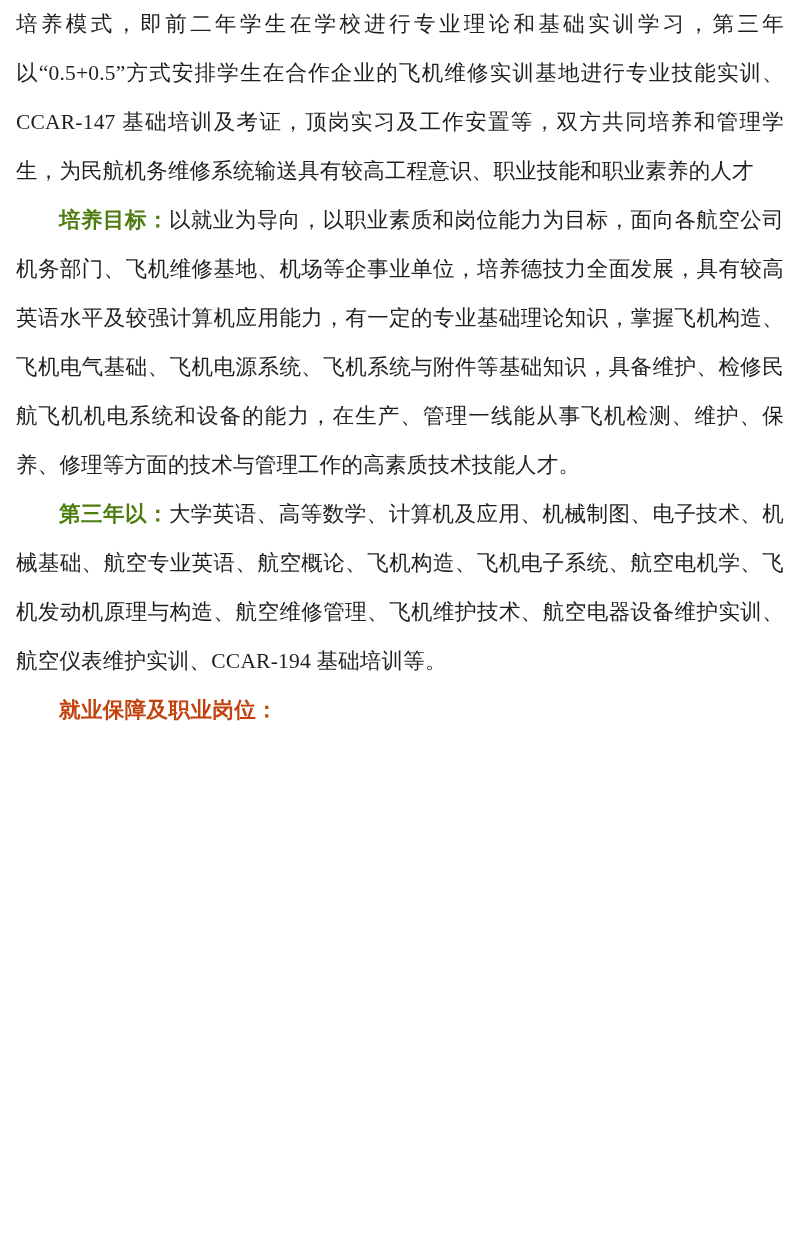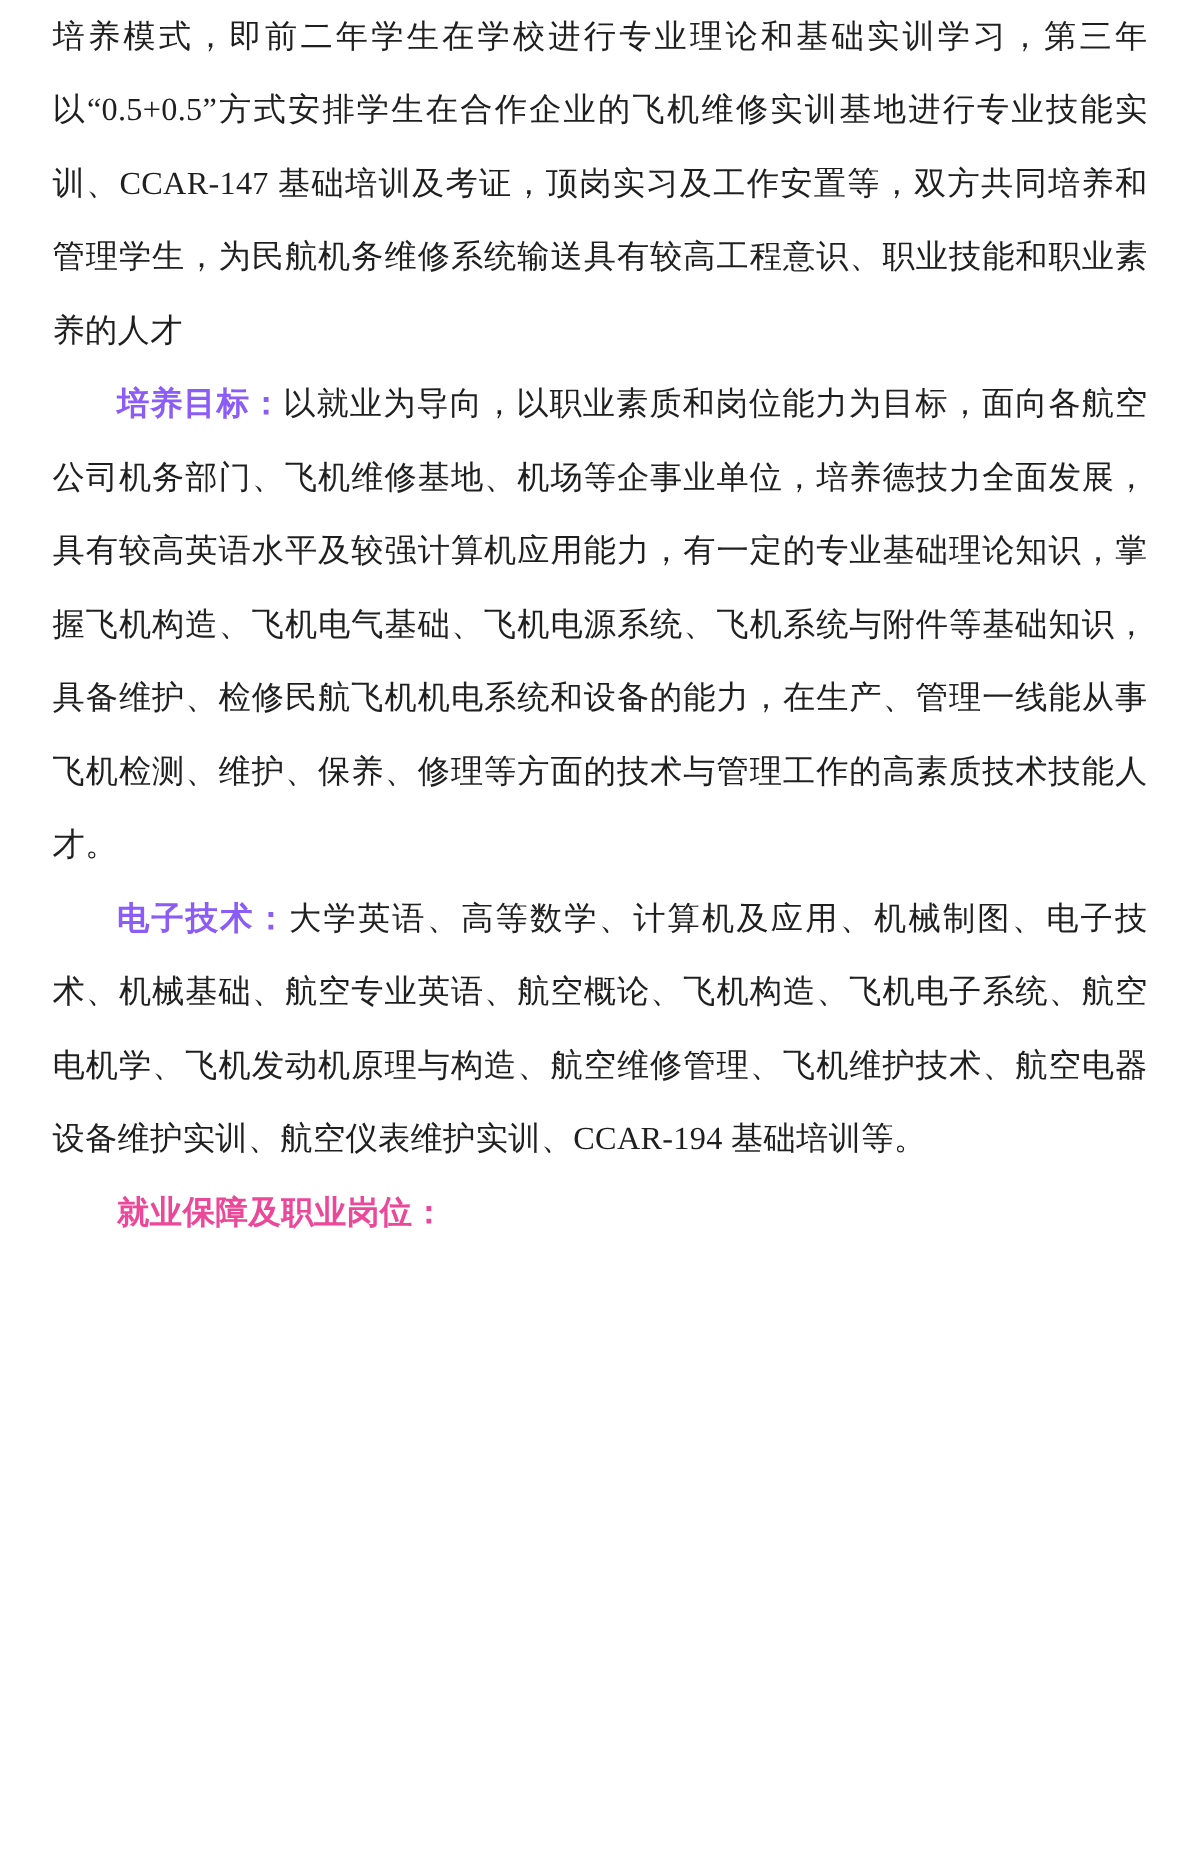--- a/index.html
+++ b/index.html
@@ -12,61 +12,61 @@
     height: 1243px;
     font-family: "Liberation Serif", "DejaVu Serif", serif;
     color: #1a1a1a;
     overflow: hidden;
   }
   .page {
     position: relative;
     width: 800px;
     height: 908px;
     box-sizing: border-box;
-    padding: 0 35px;
+    padding: 0 16px;
   }
   .para {
     margin: 0;
     font-size: 21.5px;
     line-height: 49px;
     text-align: justify;
     text-justify: inter-ideograph;
     letter-spacing: 0.2px;
     color: #1f1f1f;
   }
   .para.indent {
     text-indent: 2em;
   }
   .lead {
-    color: #8b5cf6;
+    color: #4d7c0f;
     font-weight: bold;
   }
   .heading {
     margin: 0;
     font-size: 21.5px;
     line-height: 49px;
-    color: #ec4899;
+    color: #c2410c;
     font-weight: bold;
     text-indent: 2em;
     letter-spacing: 0.4px;
   }
 </style>
 </head>
 <body>
 
 <div class="page">
 
   <p class="para">
     <span>培养模式，即前二年学生在学校进行专业理论和基础实训学习，第三年以“0.5+0.5”方式安排学生在合作企业的飞机维修实训基地进行专业技能实训、CCAR-147 基础培训及考证，顶岗实习及工作安置等，双方共同培养和管理学生，为民航机务维修系统输送具有较高工程意识、职业技能和职业素养的人才</span>
   </p>
 
   <p class="para indent">
     <span class="lead">培养目标：</span><span>以就业为导向，以职业素质和岗位能力为目标，面向各航空公司机务部门、飞机维修基地、机场等企事业单位，培养德技力全面发展，具有较高英语水平及较强计算机应用能力，有一定的专业基础理论知识，掌握飞机构造、飞机电气基础、飞机电源系统、飞机系统与附件等基础知识，具备维护、检修民航飞机机电系统和设备的能力，在生产、管理一线能从事飞机检测、维护、保养、修理等方面的技术与管理工作的高素质技术技能人才。</span>
   </p>
 
   <p class="para indent">
-    <span class="lead">电子技术：</span><span>大学英语、高等数学、计算机及应用、机械制图、电子技术、机械基础、航空专业英语、航空概论、飞机构造、飞机电子系统、航空电机学、飞机发动机原理与构造、航空维修管理、飞机维护技术、航空电器设备维护实训、航空仪表维护实训、CCAR-194 基础培训等。</span>
+    <span class="lead">第三年以：</span><span>大学英语、高等数学、计算机及应用、机械制图、电子技术、机械基础、航空专业英语、航空概论、飞机构造、飞机电子系统、航空电机学、飞机发动机原理与构造、航空维修管理、飞机维护技术、航空电器设备维护实训、航空仪表维护实训、CCAR-194 基础培训等。</span>
   </p>
 
   <p class="heading">就业保障及职业岗位：</p>
 
 
 </div>
 
 </body></html>

